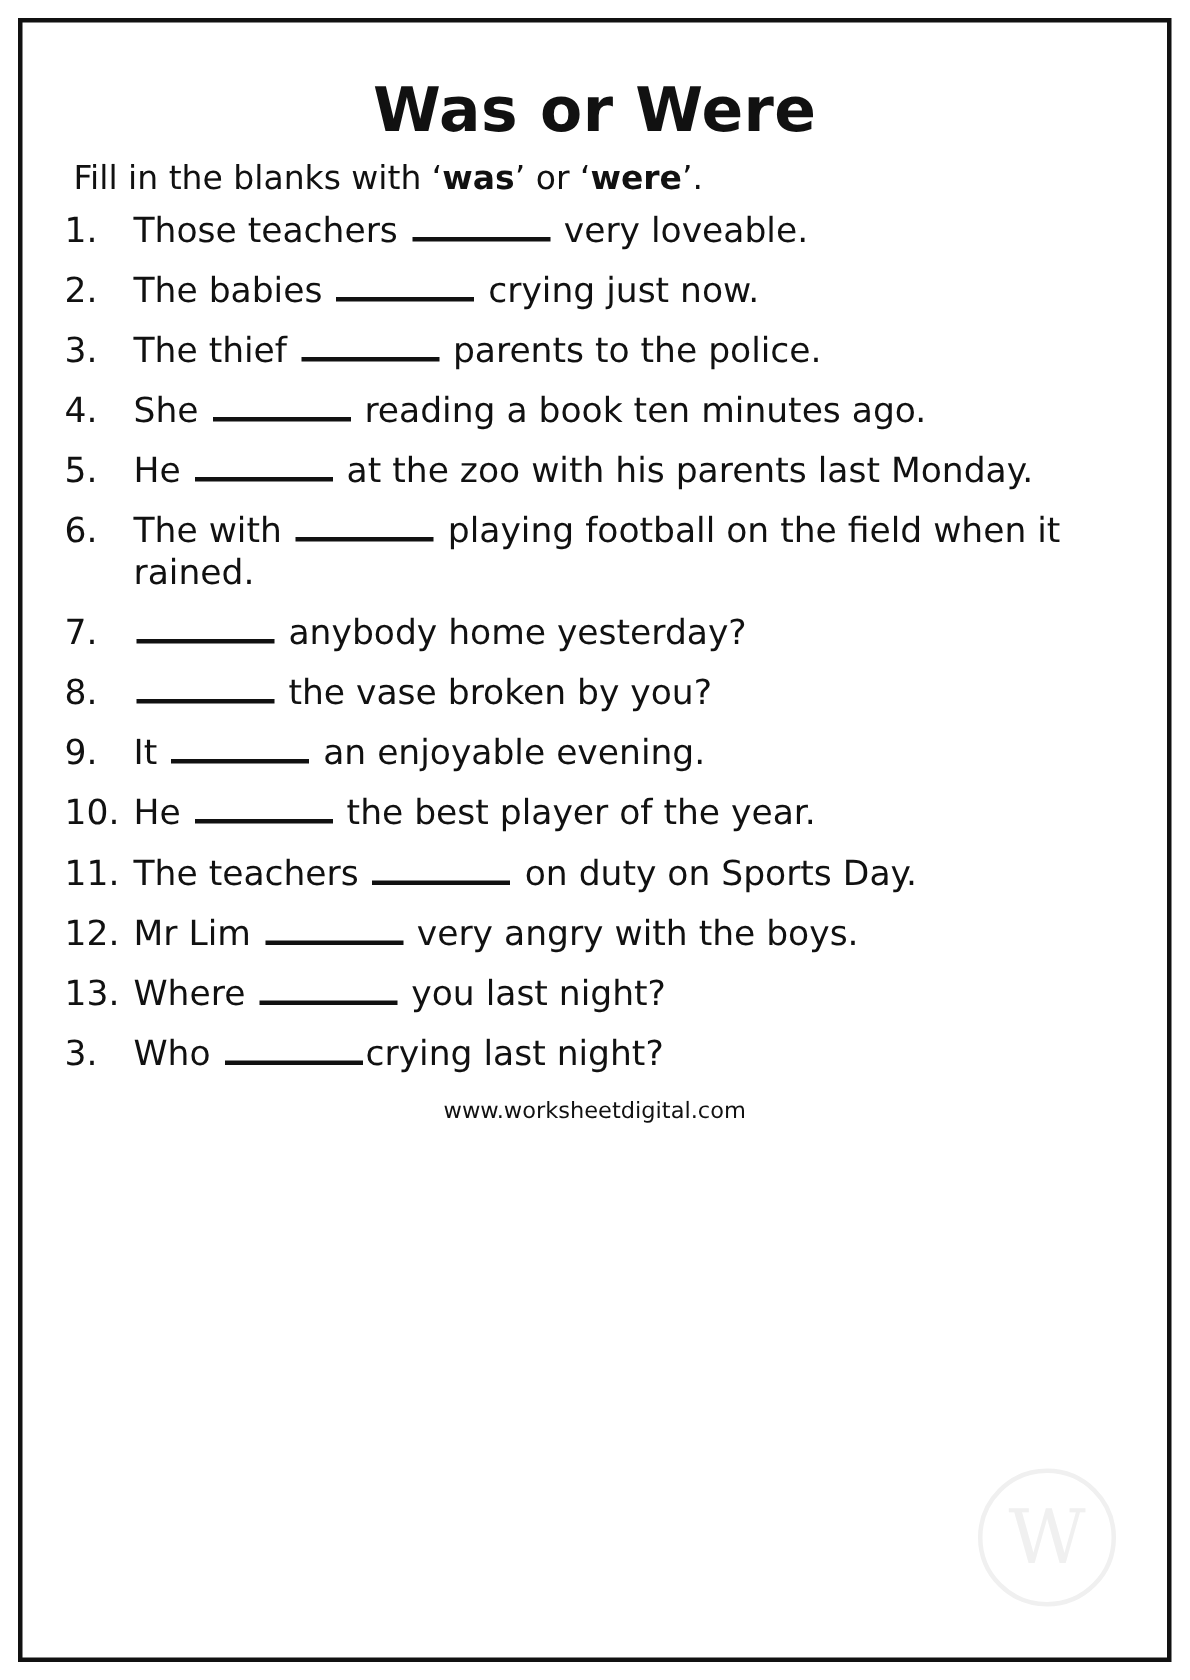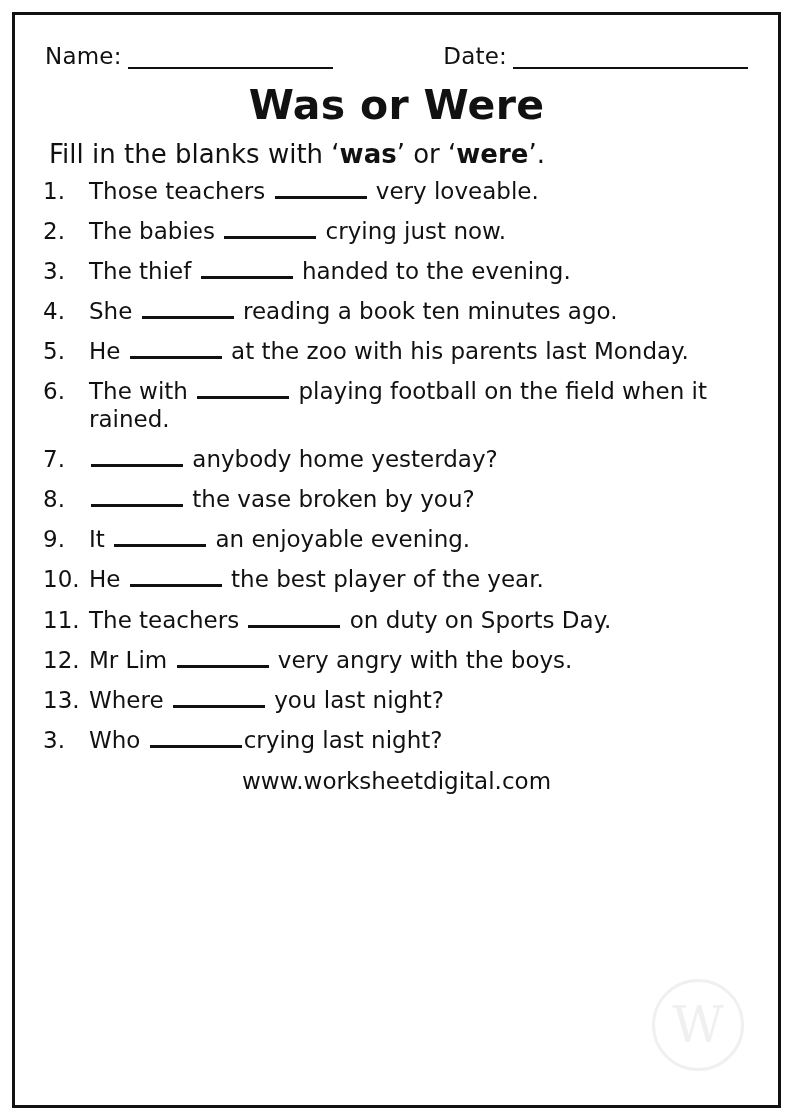--- a/index.html
+++ b/index.html
@@ -58,21 +58,21 @@
   .title {
     text-align: center;
     font-size: 41px;
     font-weight: bold;
     letter-spacing: .3px;
     margin: 12px 0 10px 0;
   }
 
   
   .instruction {
-    font-size: 26px;
+    font-size: 22px;
     margin: 0 0 8px 8px;
   }
   .instruction b { font-weight: bold; }
 
   
   .qlist {
     margin: 0;
     padding: 0;
     list-style: none;
   }
@@ -98,21 +98,21 @@
     border-bottom: 3px solid #111111;
     width: 92px;
     height: 16px;
     margin: 0 2px;
     vertical-align: baseline;
   }
 
   
   .footer {
     text-align: center;
-    font-size: 23px;
+    font-size: 15px;
     margin-top: 14px;
   }
 
   
   .watermark {
     position: absolute;
     right: 34px;
     bottom: 34px;
     width: 86px;
     height: 86px;
@@ -126,30 +126,20 @@
     font-family: "DejaVu Serif", serif;
     pointer-events: none;
   }
 </style>
 </head>
 <body>
 
 <div class="sheet">
   <div class="frame">
 
-    <div class="meta-row">
-      <div class="meta-field">
-        <span class="meta-label">Name:</span>
-        <span class="meta-rule name"></span>
-      </div>
-      <div class="meta-field">
-        <span class="meta-label">Date:</span>
-        <span class="meta-rule date"></span>
-      </div>
-    </div>
 
     <div class="title">Was or Were</div>
 
     <div class="instruction">
       <span>Fill in the blanks with ‘</span><b>was</b><span>’ or ‘</span><b>were</b><span>’.</span>
     </div>
 
     <ol class="qlist">
 
       <li class="qitem">
@@ -157,21 +147,21 @@
         <span class="qtext"><span>Those teachers</span> <span class="blank"></span> <span>very loveable.</span></span>
       </li>
 
       <li class="qitem">
         <span class="qnum">2.</span>
         <span class="qtext"><span>The babies</span> <span class="blank"></span> <span>crying just now.</span></span>
       </li>
 
       <li class="qitem">
         <span class="qnum">3.</span>
-        <span class="qtext"><span>The thief</span> <span class="blank"></span> <span> handed to the evening.</span></span>
+        <span class="qtext"><span>The thief</span> <span class="blank"></span> <span> parents to the police.</span></span>
       </li>
 
       <li class="qitem">
         <span class="qnum">4.</span>
         <span class="qtext"><span>She</span> <span class="blank"></span> <span>reading a book ten minutes ago.</span></span>
       </li>
 
       <li class="qitem">
         <span class="qnum">5.</span>
         <span class="qtext"><span>He</span> <span class="blank"></span> <span>at the zoo with his parents last Monday.</span></span>

